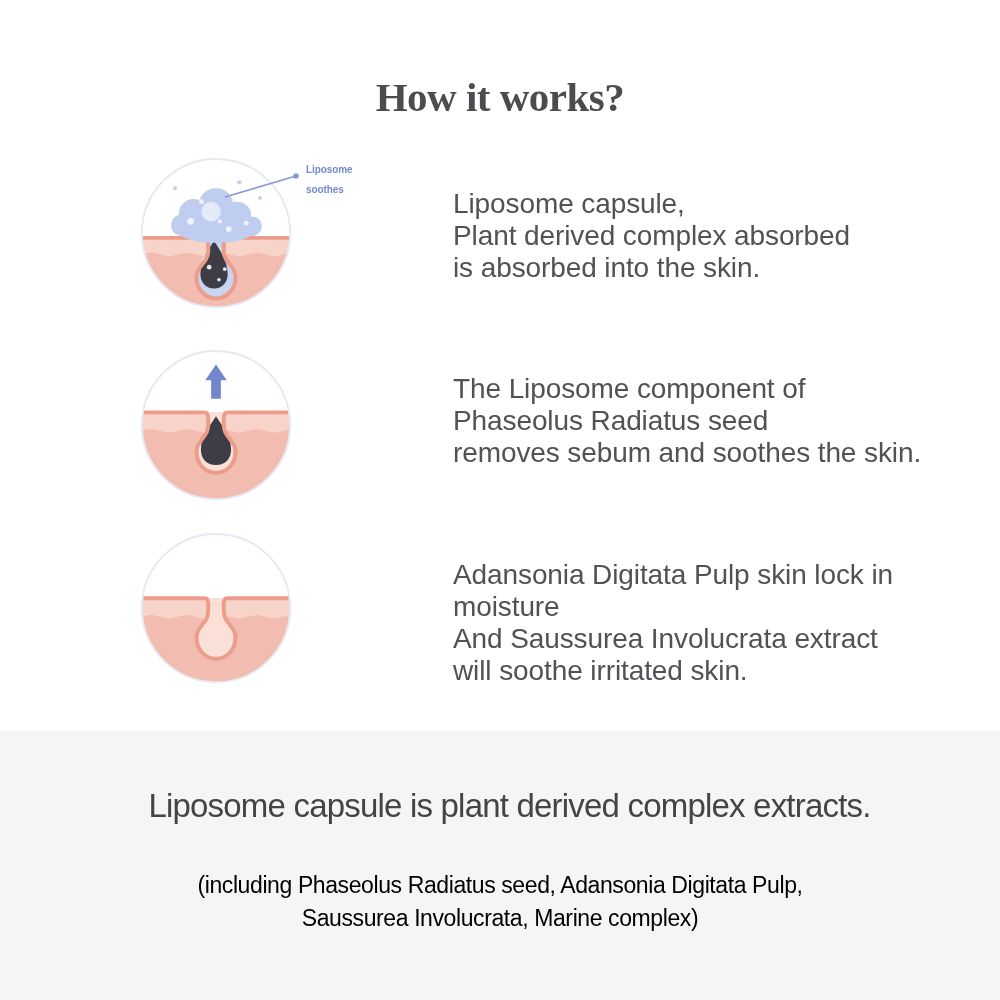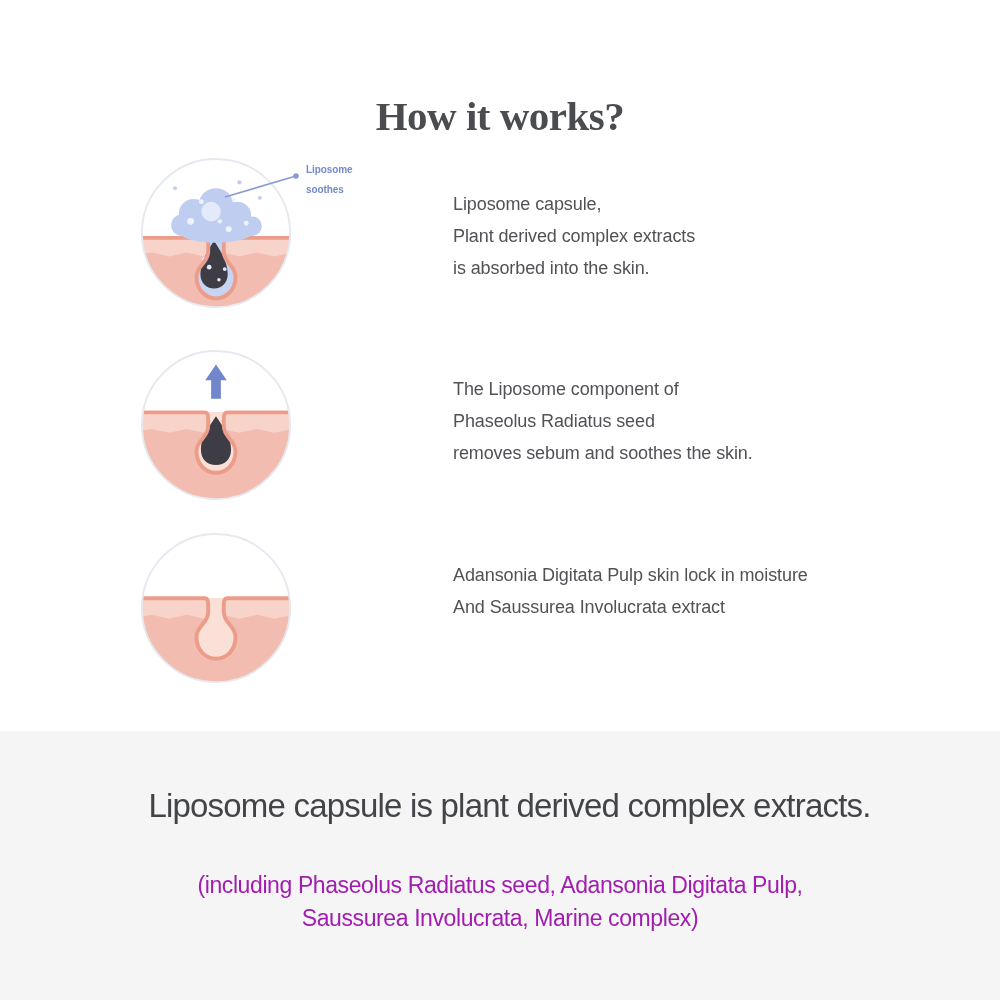--- a/index.html
+++ b/index.html
@@ -15,36 +15,35 @@
 
   .page-title {
     position: absolute;
     top: 73px; left: 0; width: 1000px;
     text-align: center;
     font-family: "Liberation Serif", "DejaVu Serif", serif;
     font-weight: 700;
     font-size: 41px;
     letter-spacing: -0.5px;
     color: #4b4c50;
-    margin-top: 19px;
   }
 
   .illu {
     position: absolute;
     left: 138px;
     width: 156px; height: 156px;
   }
   .illu-1 { top: 155px; }
   .illu-2 { top: 347px; }
   .illu-3 { top: 530px; }
 
   .step-text {
     position: absolute;
     left: 453px;
-    font-size: 18px;
+    font-size: 28px;
     line-height: 32px;
     letter-spacing: -0.1px;
     color: #515256;
   }
   .step-text-1 { top: 188px; }
   .step-text-2 { top: 373px; }
   .step-text-3 { top: 559px; }
 
   .capsule-label {
     position: absolute;
@@ -77,21 +76,21 @@
     color: #434447;
     padding-left: 19px;
   }
   .footer-subtext {
     position: absolute;
     top: 138px; left: 0; width: 1000px;
     text-align: center;
     font-size: 23px;
     line-height: 33px;
     letter-spacing: -0.4px;
-    color: #a21caf;
+    color: #000000;
   }
 </style>
 </head>
 <body>
 
 <div class="canvas">
 
   <h1 class="page-title">How it works?</h1>
 
   <svg class="illu illu-1" viewBox="0 0 160 160" aria-hidden="true">
@@ -147,21 +146,21 @@
     <line x1="5" y1="27" x2="76" y2="6" stroke="#8a9ad4" stroke-width="1.6"></line>
     <circle cx="76" cy="6" r="2.8" fill="#8a9ad4"></circle>
   </svg>
   <div class="capsule-label">
     <div>Liposome</div>
     <div>soothes</div>
   </div>
 
   <div class="step-text step-text-1">
     <div>Liposome capsule,</div>
-    <div>Plant derived complex extracts</div>
+    <div>Plant derived complex absorbed</div>
     <div>is absorbed into the skin.</div>
   </div>
 
   <svg class="illu illu-2" viewBox="0 0 160 160" aria-hidden="true">
     <defs>
         <clipPath id="clipB">
           <circle cx="80" cy="80" r="76"></circle>
         </clipPath>
       </defs>
     <circle cx="80" cy="80" r="76" fill="#ffffff"></circle>
@@ -198,20 +197,21 @@
       </g>
       <path d="M 72,70 C 72,78 72,82 72,86 C 72,96 60,98 60,110 C 60,123 69,131 80,131 C 91,131 100,123 100,110 C 100,98 88,96 88,86 C 88,82 88,78 88,70 Z" fill="#fbe0d8"></path>
       <path d="M -10,70 L 68,70 C 73,70 72,76 72,84 C 72,96 60,98 60,110 C 60,123 69,132 80,132 C 91,132 100,123 100,110 C 100,98 88,96 88,84 C 88,76 87,70 92,70 L 170,70" fill="none" stroke="#eb9d8a" stroke-width="4" stroke-linejoin="round"></path>
     </g>
     <circle cx="80" cy="80" r="76" fill="none" stroke="#e6e9f0" stroke-width="2"></circle>
   </svg>
 
   <div class="step-text step-text-3">
     <div>Adansonia Digitata Pulp skin lock in moisture</div>
     <div>And Saussurea Involucrata extract</div>
+    <div>will soothe irritated skin.</div>
   </div>
 
   <section class="footer">
     <div class="footer-heading">Liposome capsule is plant derived complex extracts.</div>
     <div class="footer-subtext">
       <div>(including Phaseolus Radiatus seed, Adansonia Digitata Pulp,</div>
       <div>Saussurea Involucrata, Marine complex)</div>
     </div>
   </section>
 

